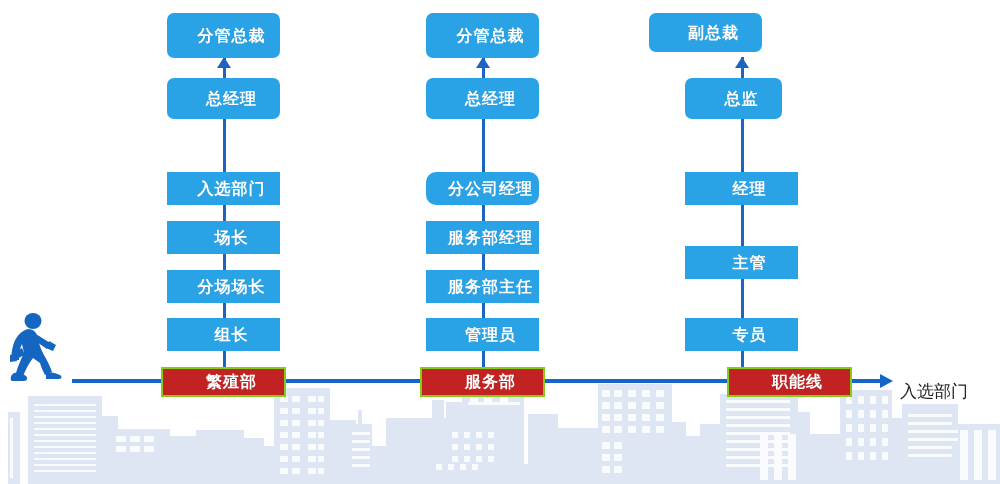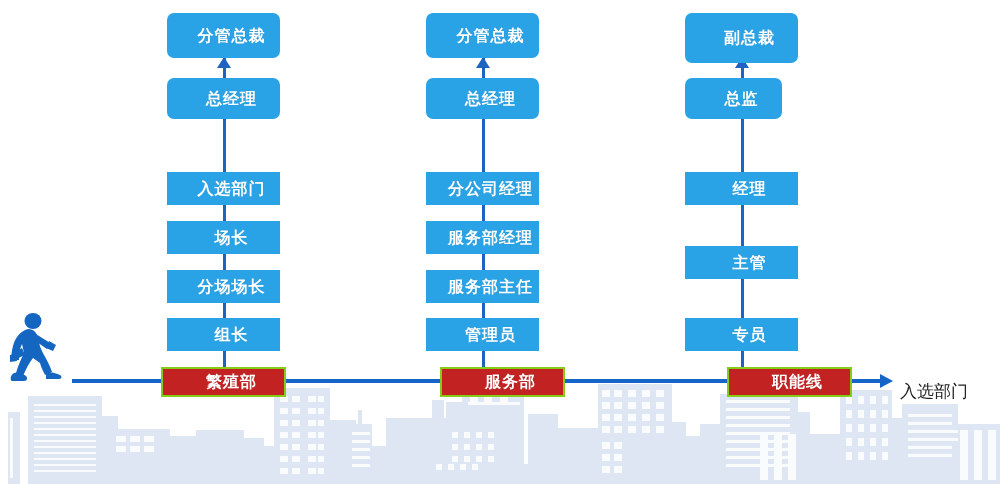--- a/index.html
+++ b/index.html
@@ -274,33 +274,33 @@
     <div class="node red" style="left:161px;top:367px;width:125px;height:30px;">繁殖部</div>
   </div>
 
   <div>
     <div class="conn" style="left:482px;top:57px;height:26px;"></div>
     <div class="conn-arrow" style="left:476px;top:57px;"></div>
     <div class="conn" style="left:482px;top:118px;height:260px;"></div>
 
     <div class="node blue-round" style="left:426px;top:13px;width:113px;height:45px;">分管总裁</div>
     <div class="node blue-round" style="left:426px;top:78px;width:113px;height:41px;">总经理</div>
-    <div class="node blue" style="left:426px;top:172px;width:113px;height:33px;">分公司经理</div>
+    <div class="node blue" style="left:426px;top:172px;width:113px;height:33px;border-radius:10px;">分公司经理</div>
     <div class="node blue" style="left:426px;top:221px;width:113px;height:33px;">服务部经理</div>
     <div class="node blue" style="left:426px;top:270px;width:113px;height:33px;">服务部主任</div>
     <div class="node blue" style="left:426px;top:318px;width:113px;height:33px;">管理员</div>
-    <div class="node red" style="left:420px;top:367px;width:125px;height:30px;margin-left:20px;">服务部</div>
+    <div class="node red" style="left:420px;top:367px;width:125px;height:30px;">服务部</div>
   </div>
 
   <div>
     <div class="conn" style="left:741px;top:57px;height:26px;"></div>
     <div class="conn-arrow" style="left:735px;top:57px;"></div>
     <div class="conn" style="left:741px;top:118px;height:260px;"></div>
 
-    <div class="node blue-round" style="left:685px;top:13px;width:113px;height:50px;">副总裁</div>
+    <div class="node blue-round" style="left:649px;top:13px;width:113px;height:39px;">副总裁</div>
     <div class="node blue-round" style="left:685px;top:78px;width:97px;height:41px;">总监</div>
     <div class="node blue" style="left:685px;top:172px;width:113px;height:33px;">经理</div>
     <div class="node blue" style="left:685px;top:246px;width:113px;height:33px;">主管</div>
     <div class="node blue" style="left:685px;top:318px;width:113px;height:33px;">专员</div>
     <div class="node red" style="left:679px;top:367px;width:125px;height:30px;margin-left:48px;">职能线</div>
   </div>
 
 </div>
 
 </body></html>

